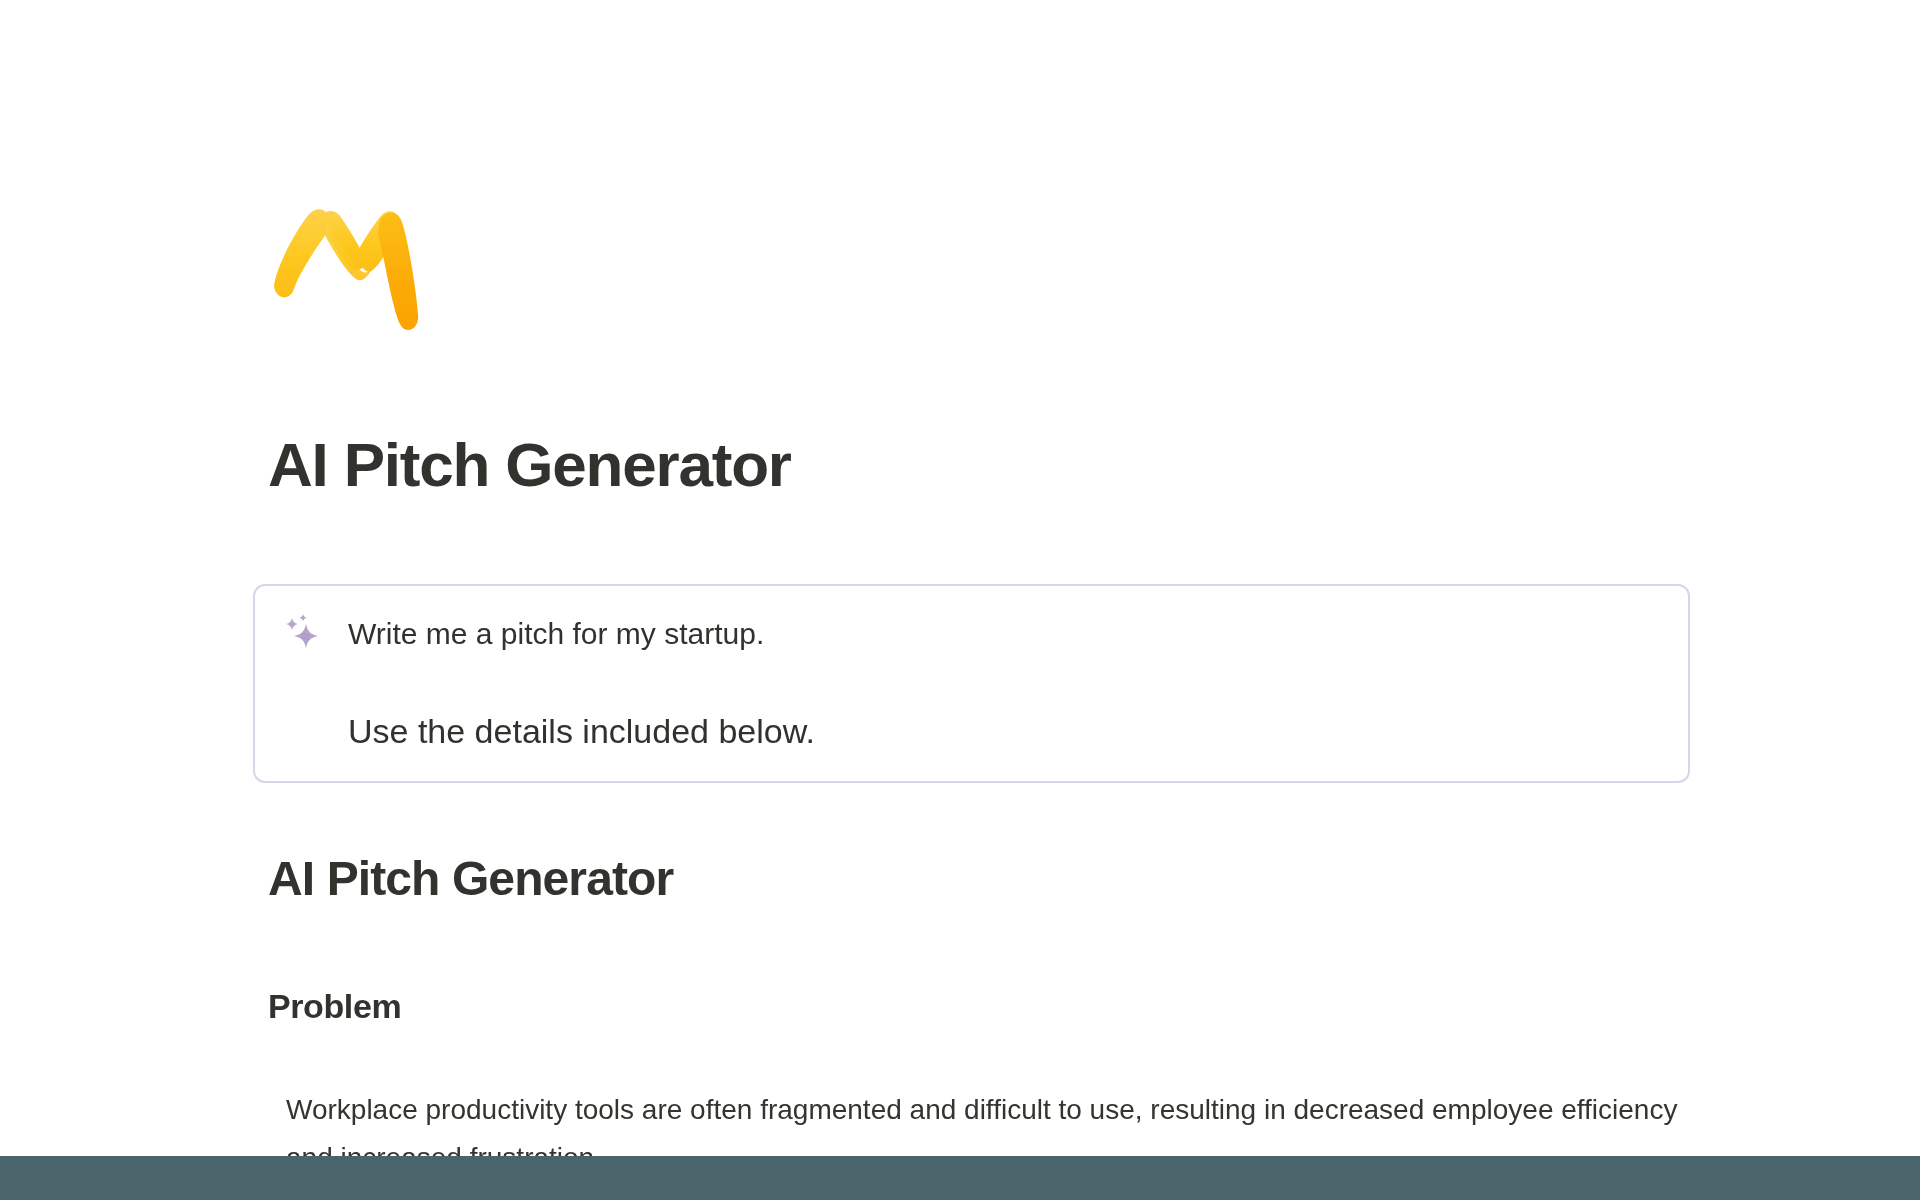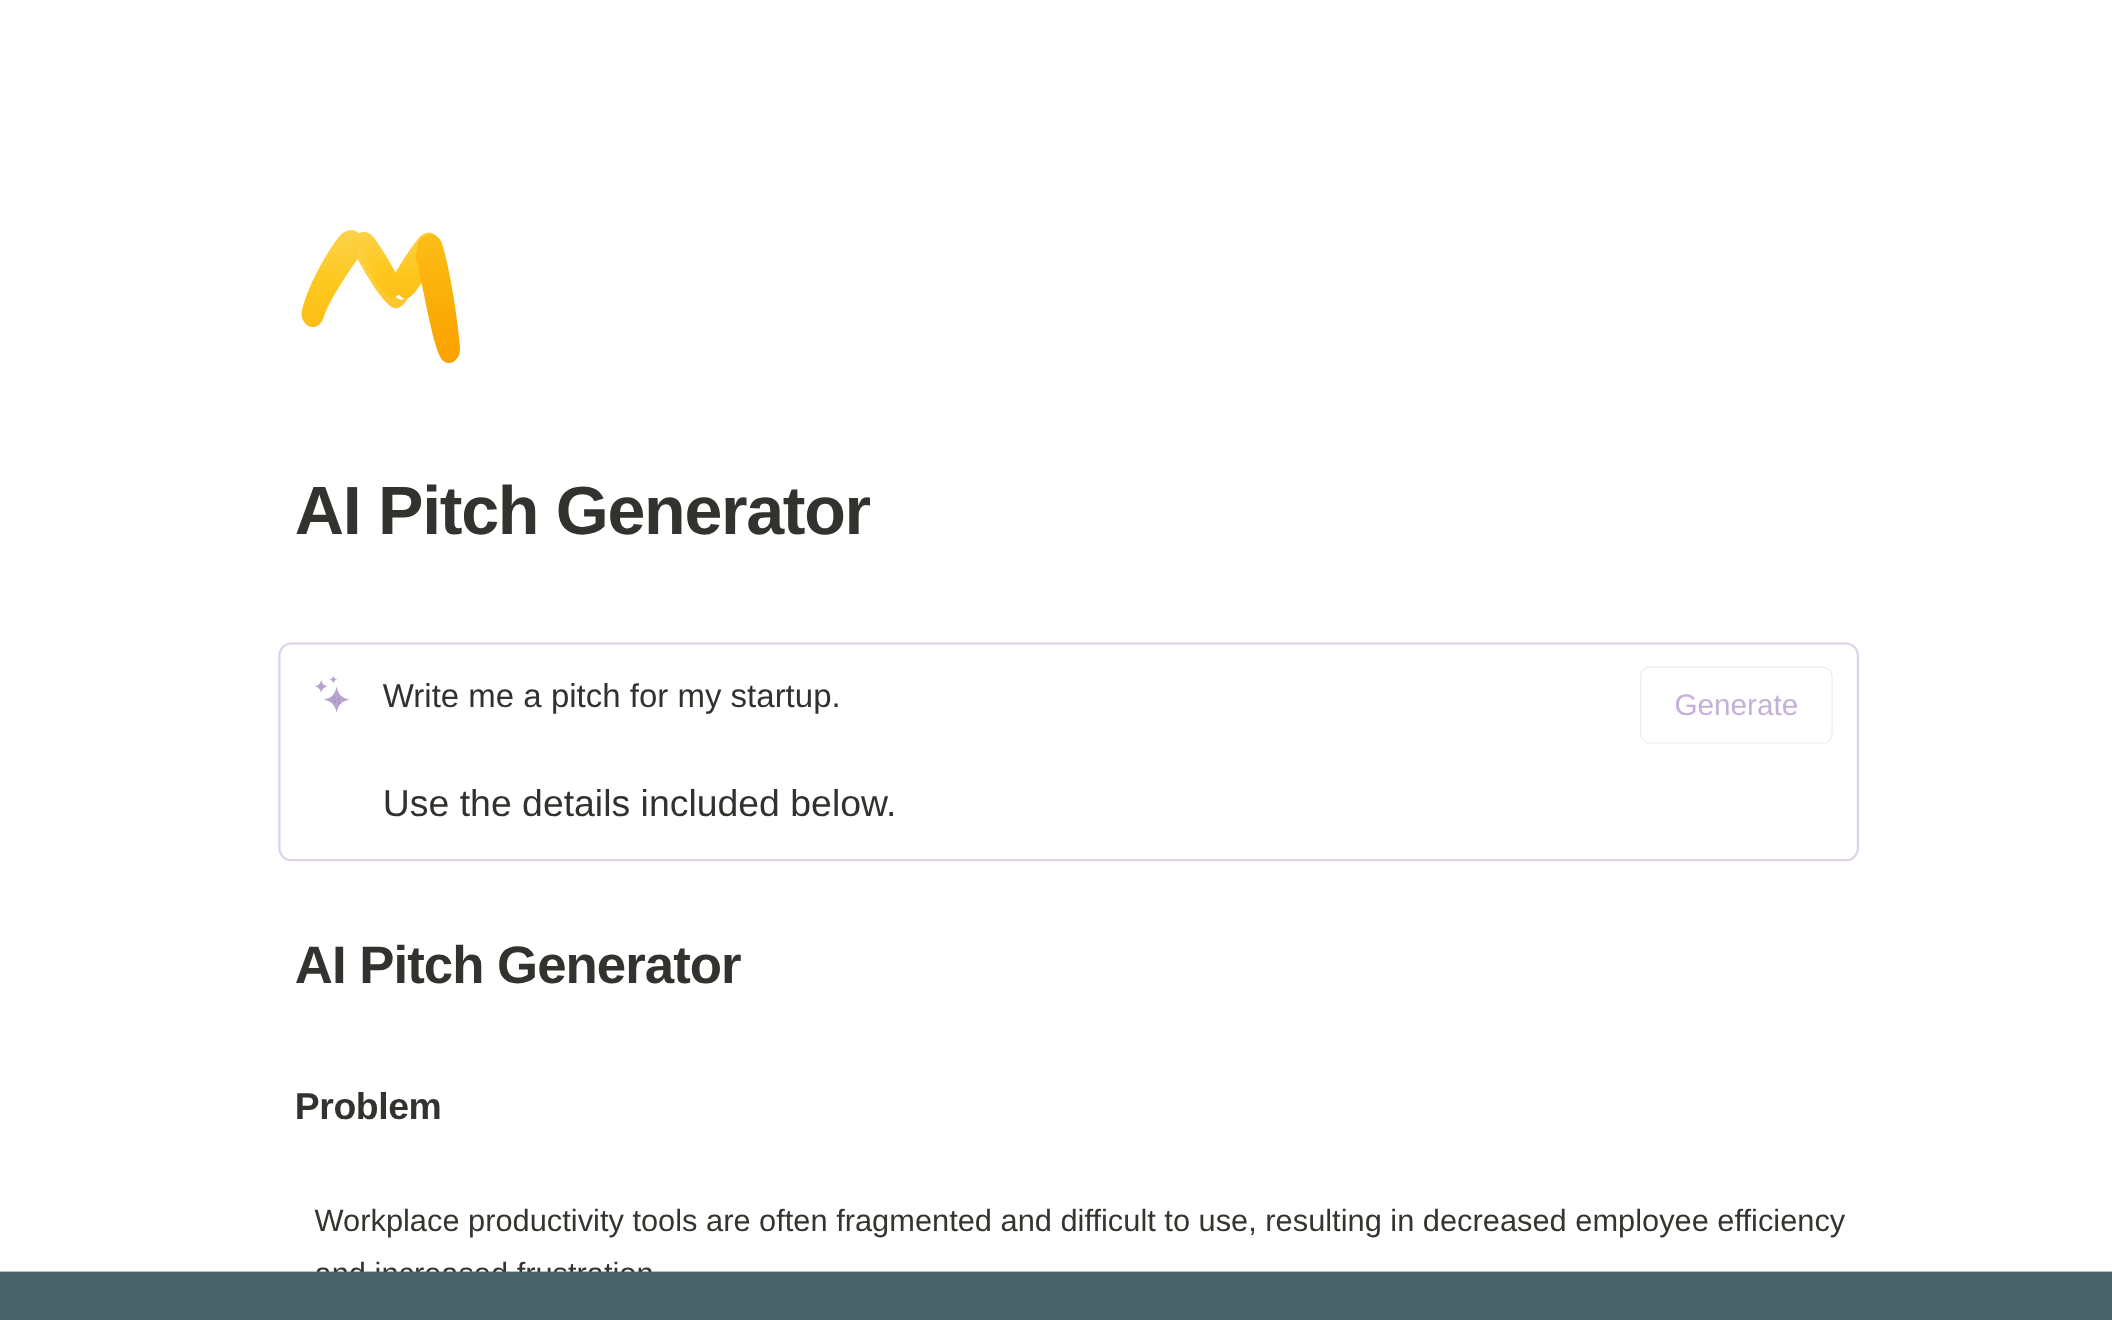--- a/index.html
+++ b/index.html
@@ -212,21 +212,20 @@
             <circle cx="24.6" cy="27" r="0.9"></circle>
             <circle cx="28.4" cy="28" r="0.9"></circle>
             <circle cx="22" cy="26" r="0.8"></circle>
           </g>
         </svg>
       </span>
 
       <div class="prompt-line-1">Write me a pitch for my startup.</div>
       <div class="prompt-line-2">Use the details included below.</div>
 
-      <button class="generate-button">Generate</button>
     </div>
   </div>
 
   <h2 class="doc-title">AI Pitch Generator</h2>
 
   <h3 class="section-heading">Problem</h3>
 
   <p class="section-body">Workplace productivity tools are often fragmented and difficult to use, resulting in decreased employee efficiency and increased frustration.</p>
 
   <div class="bottom-bar"></div>

